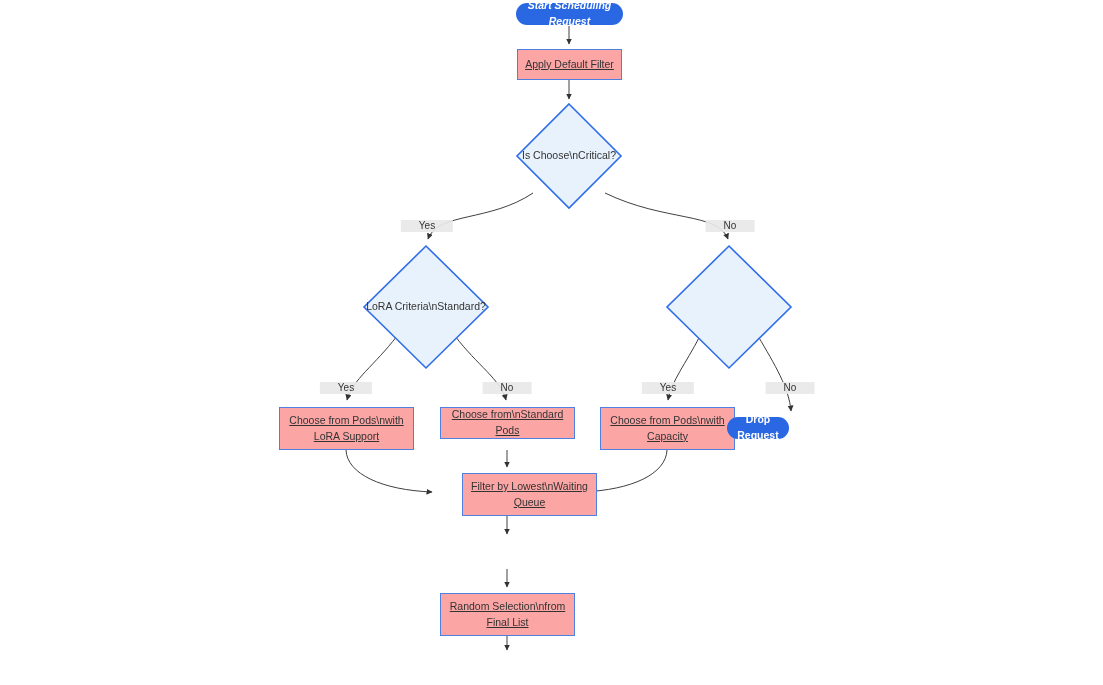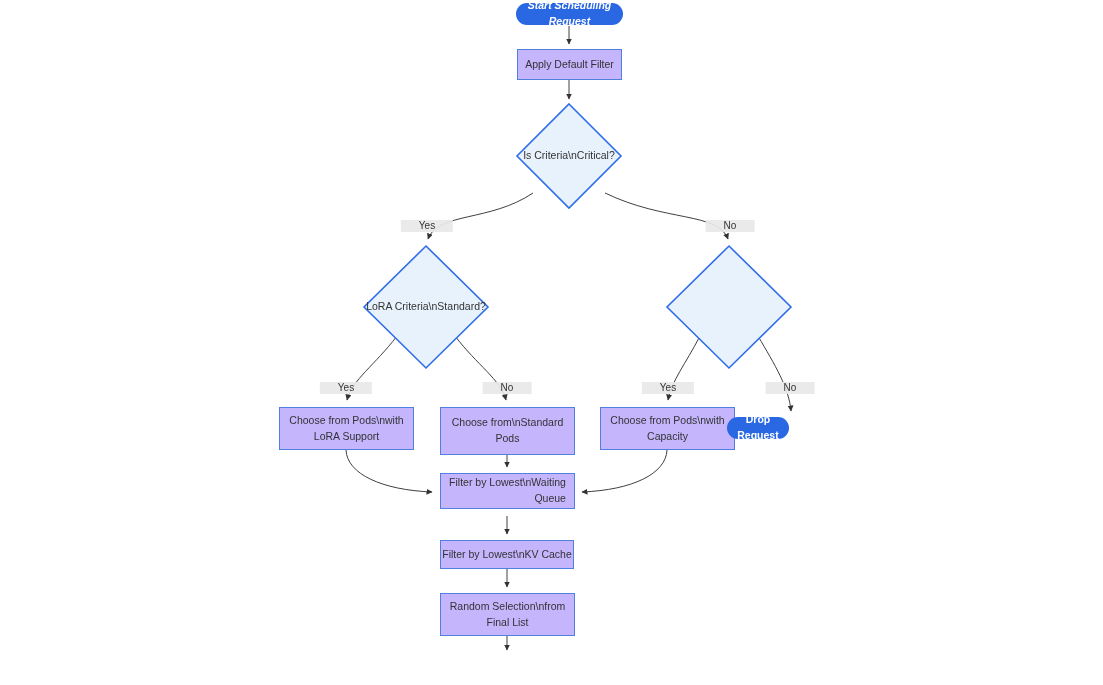--- a/index.html
+++ b/index.html
@@ -11,21 +11,21 @@
   .node{
     position:absolute;display:flex;align-items:center;justify-content:center;
     text-align:center;font-size:10.5px;color:#333333;line-height:1.5;
     white-space:pre-line;box-sizing:border-box;
   }
   .stadium{
     background:#2a67e3;color:#ffffff;border-radius:12px;font-weight:700;
     font-size:10.5px;padding:0 10px;
   }
   .rect{
-    background:#c4b5fd;border:1.6px solid #4f80e1;
+    background:#fca5a5;border:1.6px solid #4f80e1;text-decoration:underline;
   }
   .diamond-label{
     background:transparent;font-size:10.5px;
   }
   .circle{
     background:#2a67e3;color:#ffffff;border-radius:50%;font-weight:700;
   }
   .edge-label{
     position:absolute;transform:translate(-50%,-50%);
     background:rgba(232,232,232,0.92);color:#333333;
@@ -65,40 +65,39 @@
       <polygon points="569,104 621,156 569,208 517,156"></polygon>
       <polygon points="426,246 488,307 426,368 364,307"></polygon>
       <polygon points="729,246 791,307 729,368 667,307"></polygon>
     </g>
   </svg>
 
   <div class="node stadium" style="left:516px;top:3px;width:107px;height:22px;font-style:italic;">Start Scheduling Request</div>
 
   <div class="node rect" style="left:517px;top:49px;width:105px;height:31px;">Apply Default Filter</div>
 
-  <div class="node diamond-label" style="left:504px;top:140px;width:130px;height:32px;">Is Criteria\nCritical?</div>
+  <div class="node diamond-label" style="left:504px;top:140px;width:130px;height:32px;">Is Choose\nCritical?</div>
 
   <div class="node diamond-label" style="left:356px;top:295px;width:140px;height:24px;">LoRA Criteria\nStandard?</div>
 
 
   <div class="node rect" style="left:279px;top:407px;width:135px;height:43px;">Choose from Pods\nwith
 LoRA Support</div>
 
-  <div class="node rect" style="left:440px;top:407px;width:135px;height:48px;">Choose from\nStandard
+  <div class="node rect" style="left:440px;top:407px;width:135px;height:32px;">Choose from\nStandard
 Pods</div>
 
   <div class="node rect" style="left:600px;top:407px;width:135px;height:43px;">Choose from Pods\nwith
 Capacity</div>
 
   <div class="node stadium" style="left:727px;top:417px;width:62px;height:22px;">Drop Request</div>
 
-  <div class="node rect" style="left:440px;top:473px;width:135px;height:36px;text-align:right;">Filter by Lowest\nWaiting
+  <div class="node rect" style="left:462px;top:473px;width:135px;height:43px;">Filter by Lowest\nWaiting
 Queue</div>
 
-  <div class="node rect" style="left:440px;top:540px;width:134px;height:29px;">Filter by Lowest\nKV Cache</div>
 
   <div class="node rect" style="left:440px;top:593px;width:135px;height:43px;">Random Selection\nfrom
 Final List</div>
 
   <div class="node circle" style="left:491px;top:696px;width:33px;height:28px;font-size:10px;">End</div>
 
   <span class="edge-label" style="left:427px;top:226px;">Yes</span>
   <span class="edge-label" style="left:730px;top:226px;">No</span>
   <span class="edge-label" style="left:346px;top:388px;">Yes</span>
   <span class="edge-label" style="left:507px;top:388px;">No</span>

